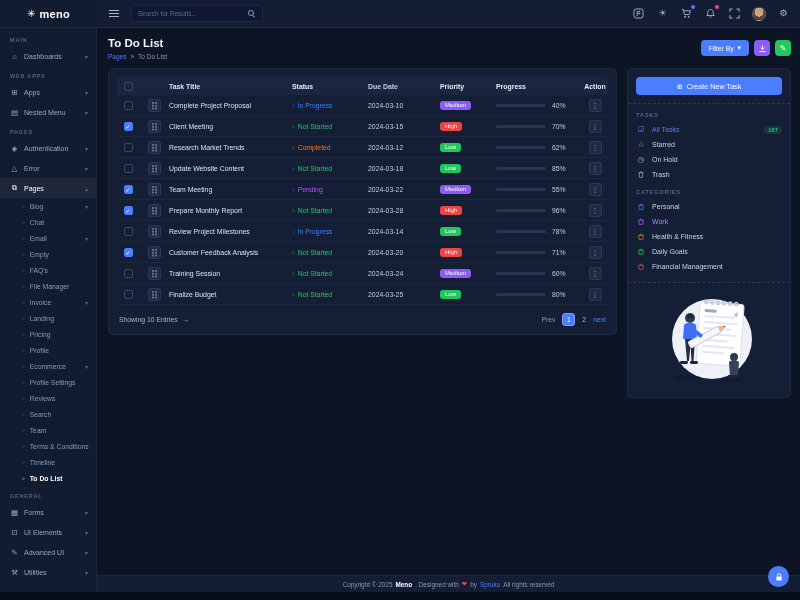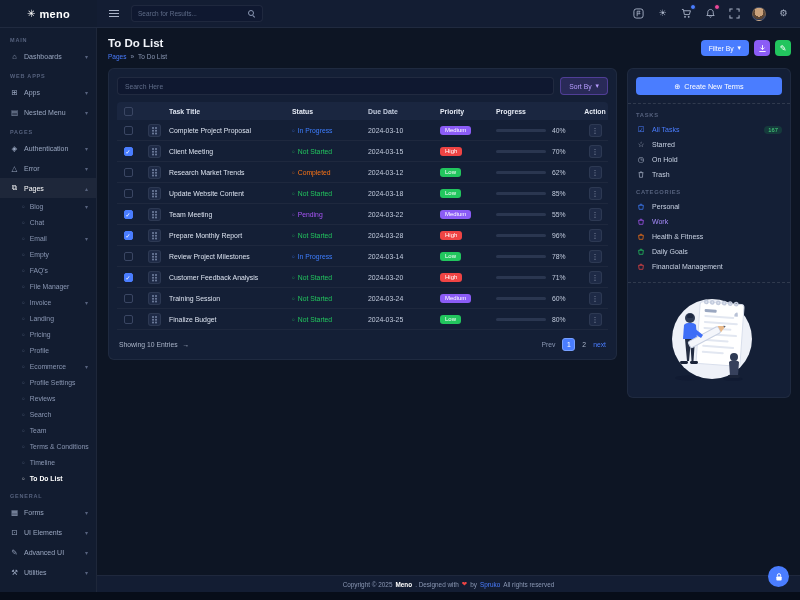--- a/index.html
+++ b/index.html
@@ -368,29 +368,20 @@
         </button>
         <button class="btn-sq green">
           <span class="glyph">✎</span>
         </button>
       </div>
     </div>
 
     <div class="content">
 
       <div class="card table-card">
-        <div class="tc-top">
-          <div class="tc-search">
-            <input type="text" placeholder="Search Here" style="">
-          </div>
-          <button class="btn-sort">
-            <span>Sort By</span>
-            <span>▾</span>
-          </button>
-        </div>
 
         <div class="thead">
           <span class="col-sel">
               <span class="cbx"></span>
             </span>
           <span class="col-drag"></span>
           <span class="col-title">Task Title</span>
           <span class="col-status">Status</span>
           <span class="col-due">Due Date</span>
           <span class="col-pri">Priority</span>
@@ -648,21 +639,21 @@
             <span class="pg-num current">1</span>
             <span class="pg-num">2</span>
             <span class="pg-next">next</span>
           </div>
         </div>
       </div>
 
       <div class="card right-card">
         <button class="btn-create">
           <span>⊕</span>
-          <span>Create New Terms</span>
+          <span>Create New Task</span>
         </button>
         <div class="dashed"></div>
         <div class="rp-label-head">TASKS</div>
 
         <div class="rp-item" data-active="true">
           <span class="ic">☑</span>
           <span>All Tasks</span>
           <span class="count-badge">167</span>
         </div>
         <div class="rp-item">

